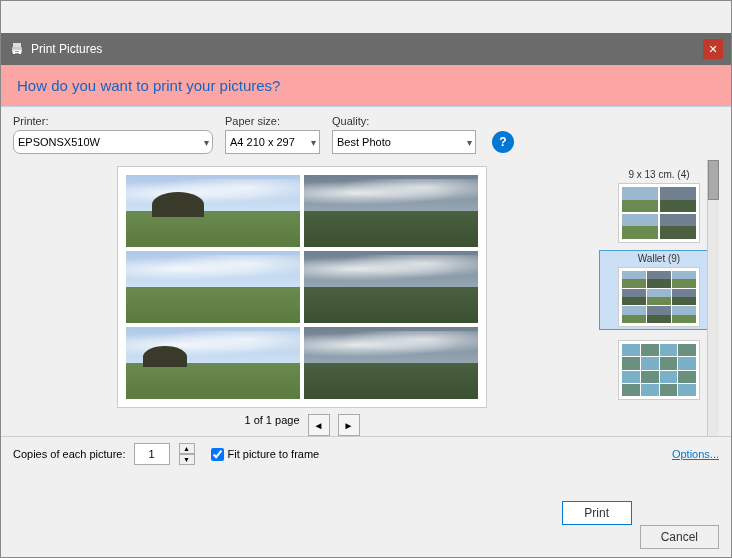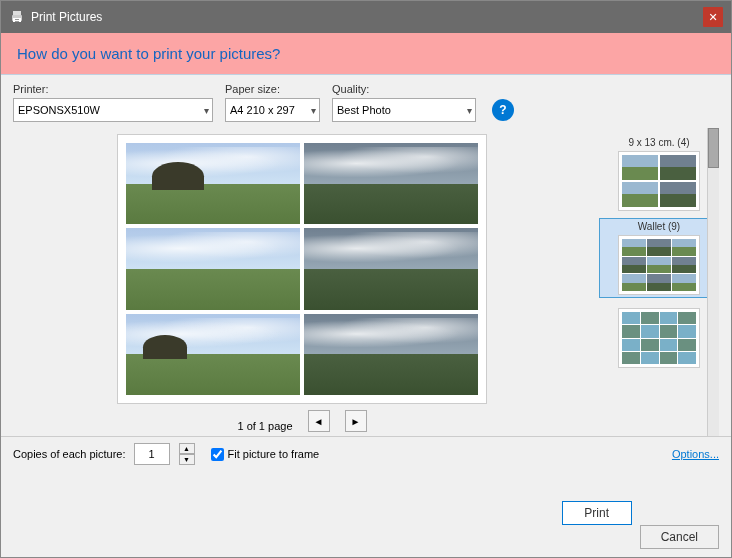--- a/index.html
+++ b/index.html
@@ -23,20 +23,21 @@
       box-shadow: 2px 2px 8px rgba(0,0,0,0.4);
     }
     .title-bar {
       background: #6b6b6b;
       height: 32px;
       display: flex;
       align-items: center;
       justify-content: space-between;
       padding: 0 8px;
       flex-shrink: 0;
+      margin-top: 32px;
     }
     .title-bar-left {
       display: flex;
       align-items: center;
       gap: 6px;
     }
     .title-bar-icon {
       width: 16px;
       height: 16px;
       display: flex;
@@ -188,22 +189,22 @@
       border-radius: 50% 50% 0 0;
     }
     .photo-dark .sky {
       background: linear-gradient(180deg, #708090 0%, #9aabb8 100%);
     }
     .photo-dark .ground {
       background: linear-gradient(180deg, #4a6040 0%, #3a5030 100%);
     }
     .pagination {
       display: flex;
-      align-items: flex-end;
-      gap: 15px;
+      align-items: flex-start;
+      gap: 8px;
       margin-top: 6px;
       font-size: 11px;
     }
     .nav-btn {
       width: 22px;
       height: 22px;
       border: 1px solid #aaa;
       background: #f5f5f5;
       cursor: pointer;
       display: flex;
@@ -405,21 +406,21 @@
   </div>
 
   <div class="header-banner">
     <span class="header-question">How do you want to print your pictures?</span>
   </div>
 
   <div class="controls-row">
     <div class="control-group">
       <span class="control-label">Printer:</span>
       <div class="select-wrapper">
-        <select class="control-select" style="width:200px;">
+        <select class="control-select" style="width:200px;border-radius:7px;">
           <option>EPSONSX510W</option>
         </select>
       </div>
     </div>
     <div class="control-group">
       <span class="control-label">Paper size:</span>
       <div class="select-wrapper">
         <select class="control-select" style="width:95px;">
           <option>A4 210 x 297</option>
         </select>

